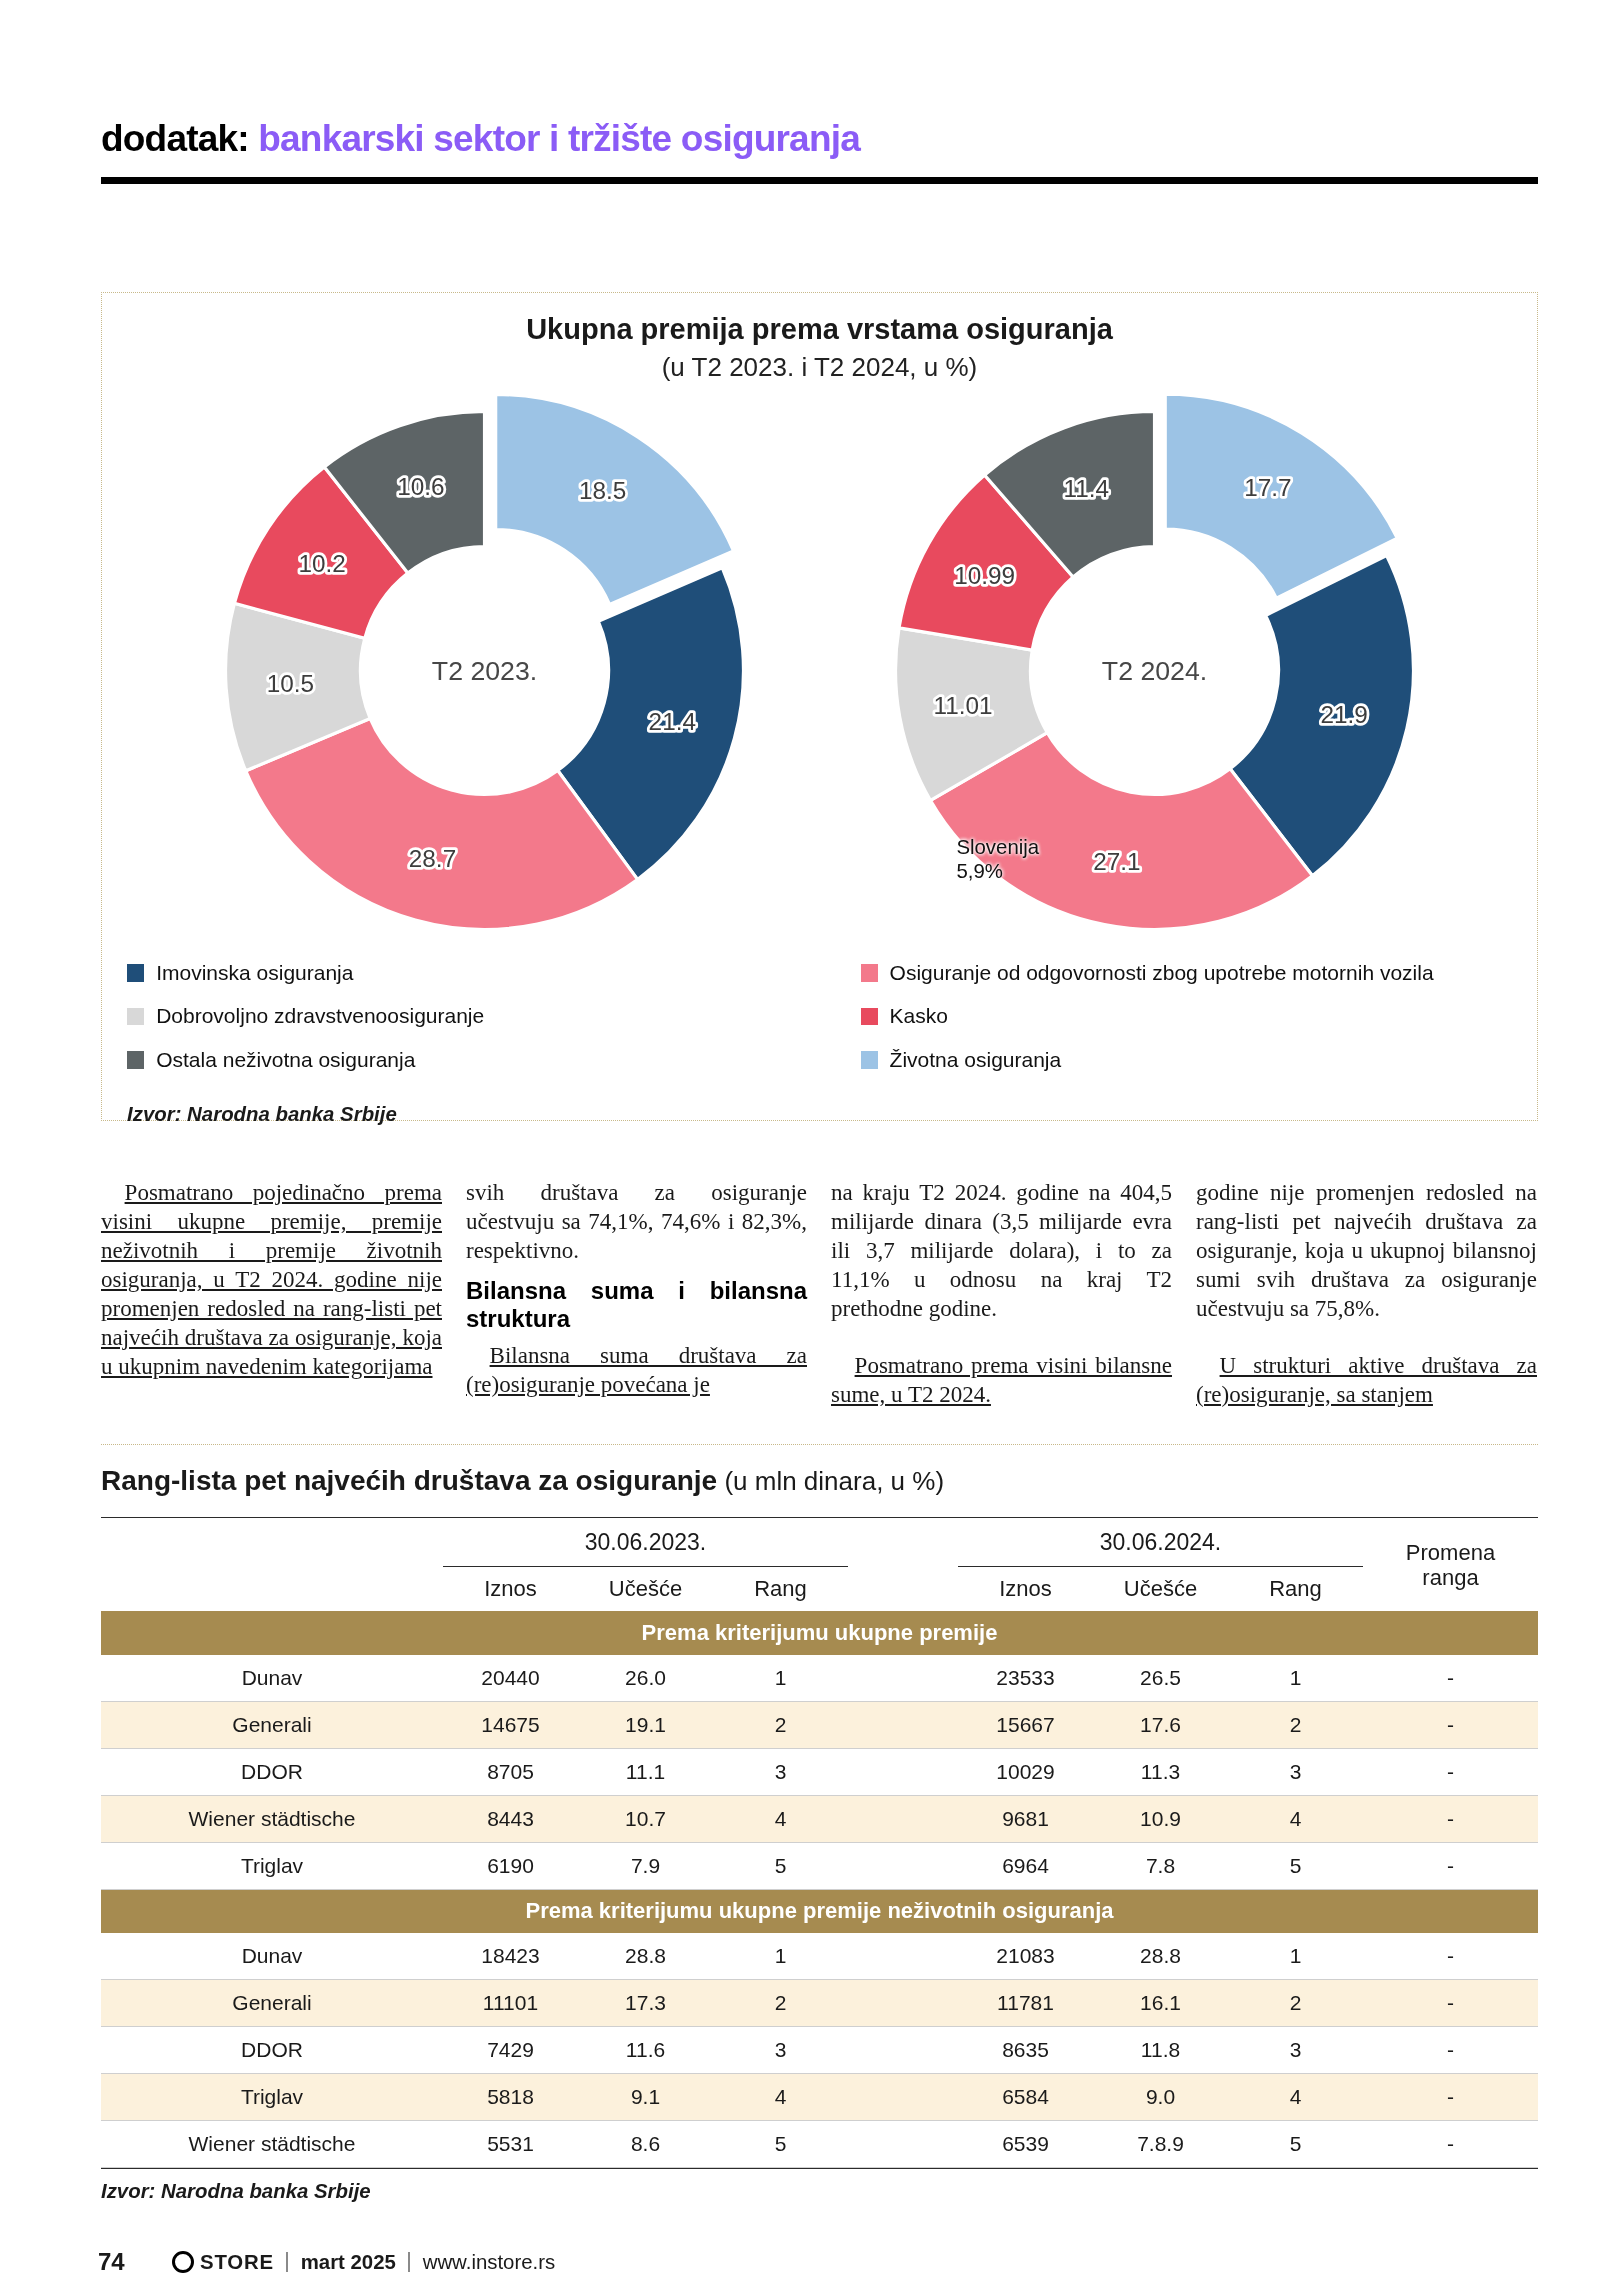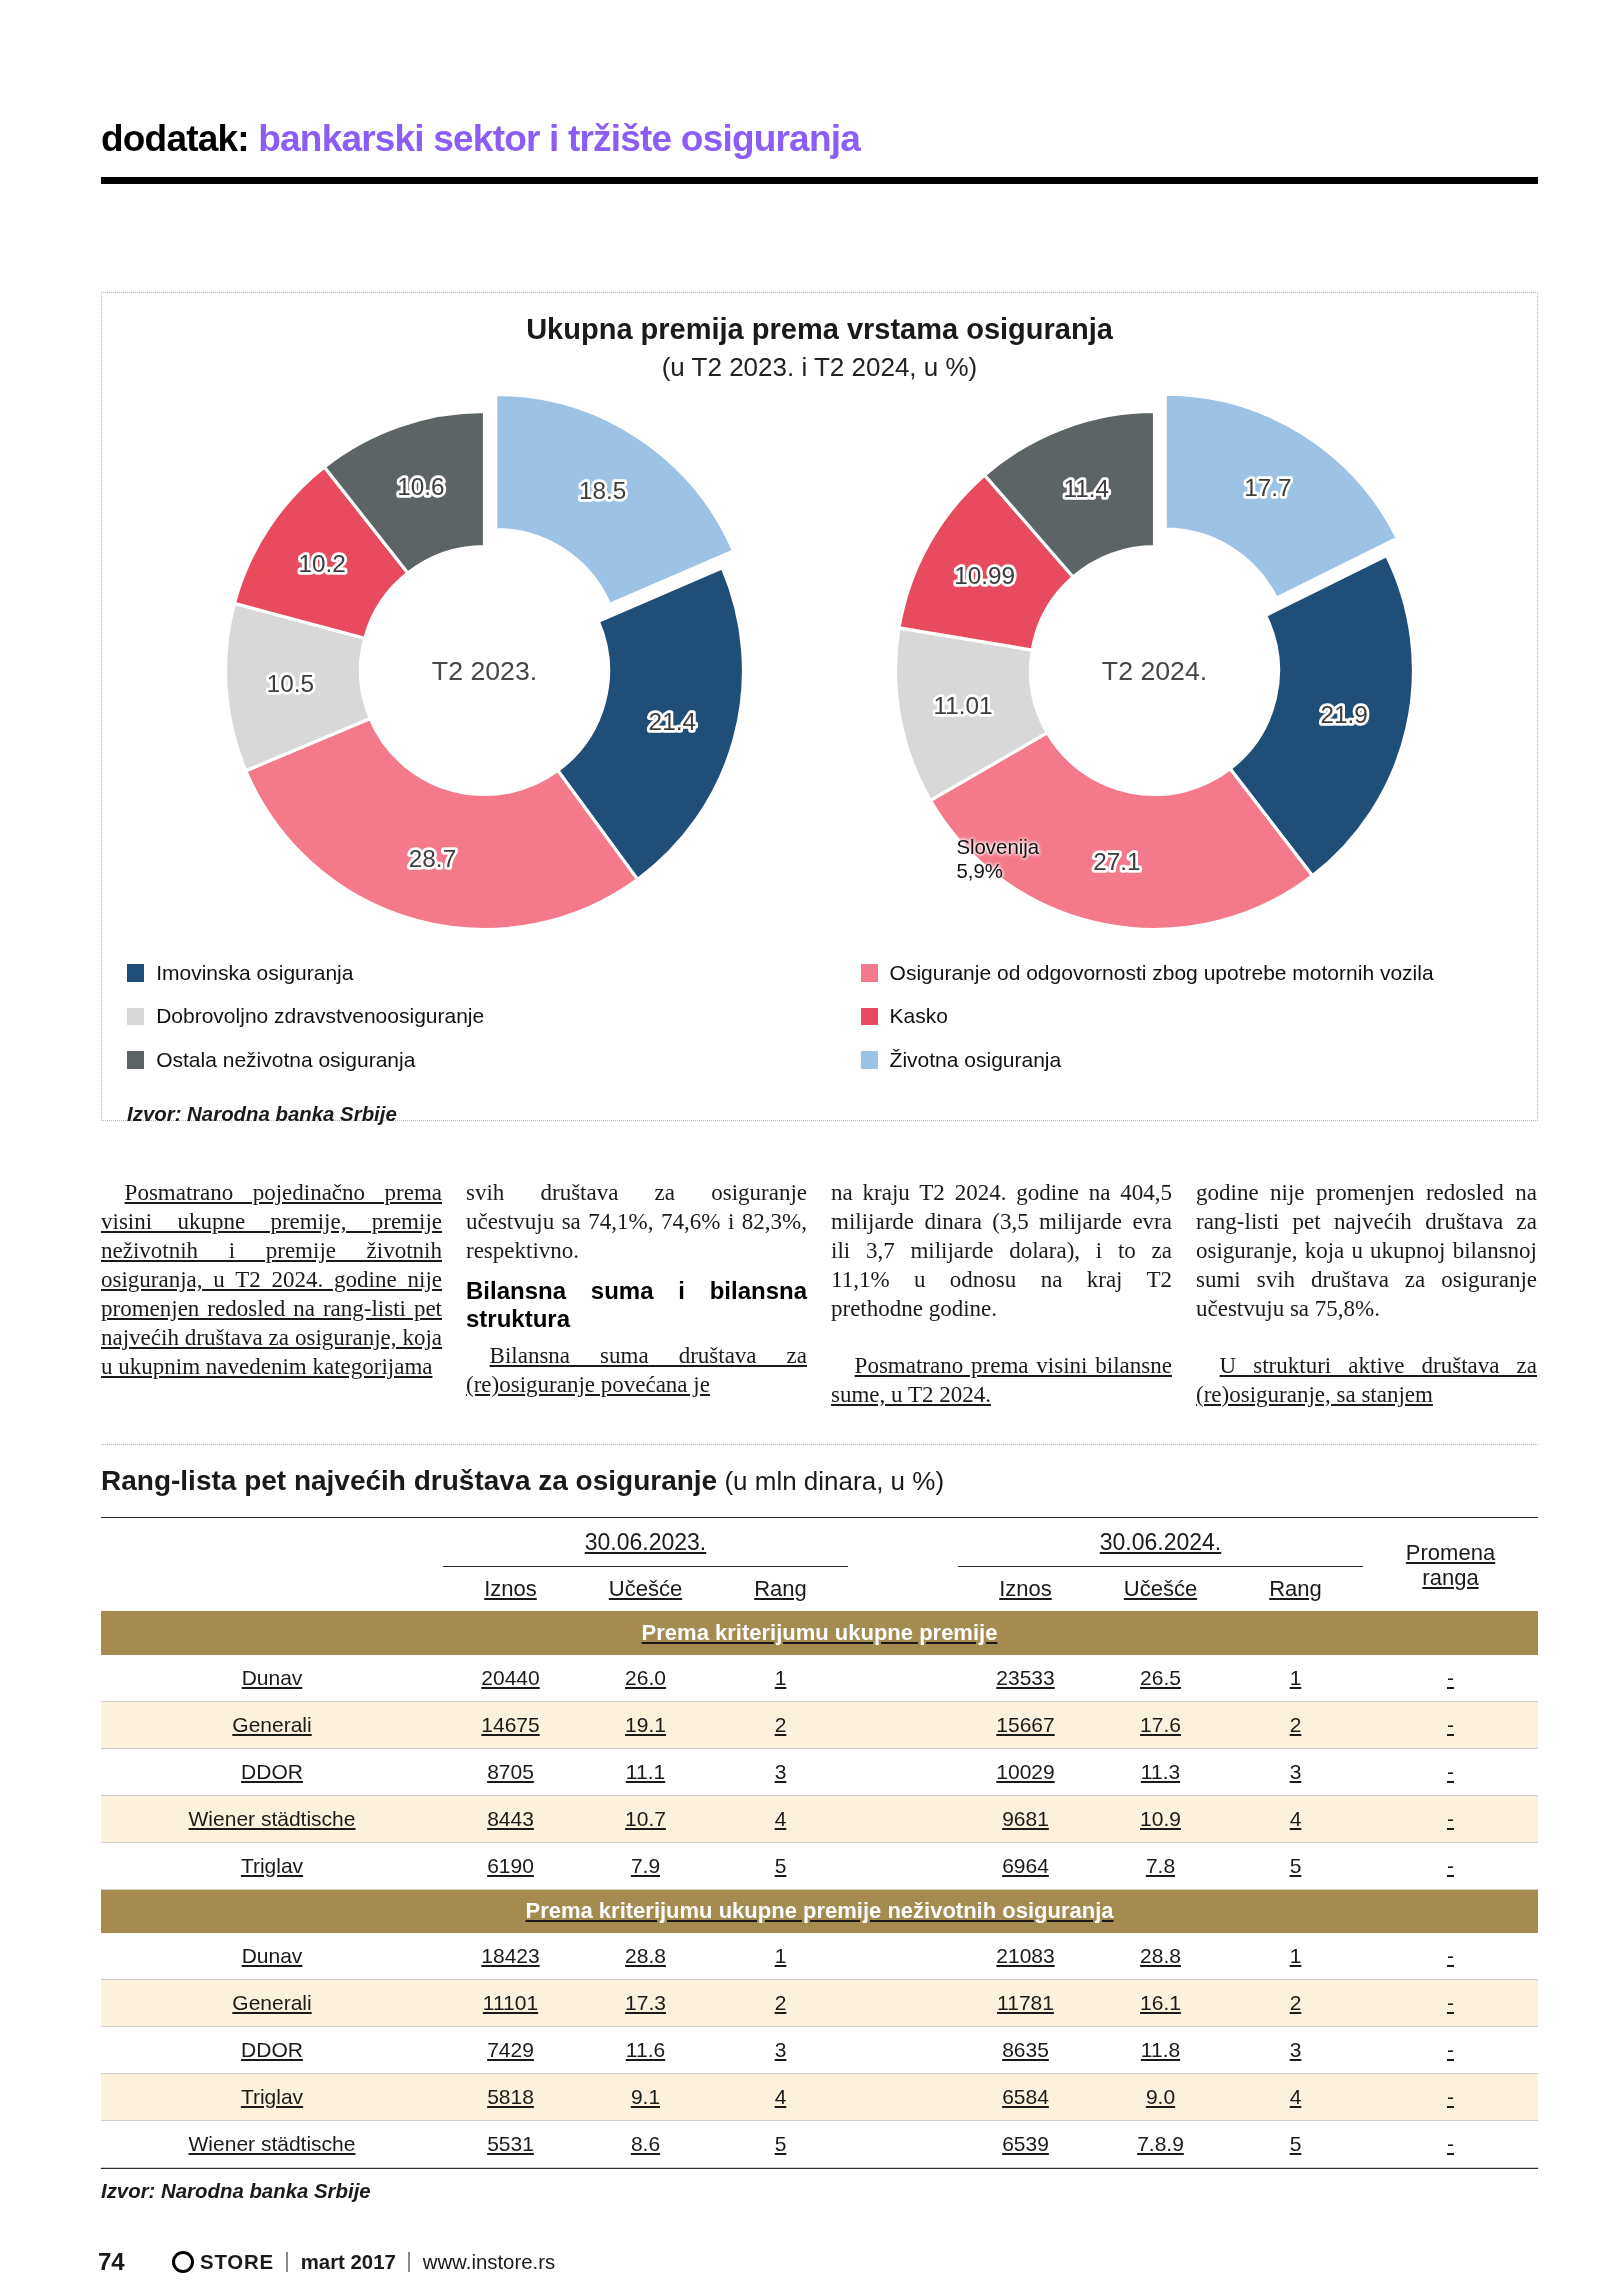--- a/index.html
+++ b/index.html
@@ -52,21 +52,21 @@
     margin:12.6px 0 7.9px;font-weight:bold;color:#000;
   }
 
   
   .dotted-sep{border-top:1.6px dotted #c8b98a;margin-top:35px;}
   .table-title{margin-top:20.4px;font-size:28px;}
   .table-title .tt-main{font-weight:bold;}
   .table-title .tt-suffix{font-weight:normal;font-size:26px;}
 
   
-  .rank-table{margin-top:20.4px;border-bottom:1.6px solid #2b2b2b;font-size:21px;text-decoration:underline;}
+  .rank-table{margin-top:20.4px;border-bottom:1.6px solid #2b2b2b;font-size:21px;}
   .rt-head{
     display:grid;
     grid-template-columns:342px 135px 135px 135px 110px 135px 135px 135px 1fr;
     grid-template-rows:49px 44px;
     border-top:1.6px solid #2b2b2b;
   }
   .rt-group{display:flex;align-items:center;justify-content:center;font-size:23px;border-bottom:1.6px solid #2b2b2b;}
   .rt-group.g1{grid-column:2 / span 3;grid-row:1;}
   .rt-group.g2{grid-column:6 / span 3;grid-row:1;}
   .rt-change-head{grid-column:9;grid-row:1 / span 2;display:flex;align-items:center;justify-content:center;text-align:center;font-size:22px;line-height:25px;padding:0 15.7px;}
@@ -335,17 +335,17 @@
 
   <div class="table-source">Izvor: Narodna banka Srbije</div>
 
 </div>
 
 <div class="footer">
   <span class="page-num">74</span>
   <span class="logo-circle"></span>
   <span class="brand">STORE</span>
   <span class="vbar"></span>
-  <span class="issue">mart 2017</span>
+  <span class="issue">mart 2025</span>
   <span class="vbar"></span>
   <span class="site">www.instore.rs</span>
 </div>
 
 
 </body></html>

